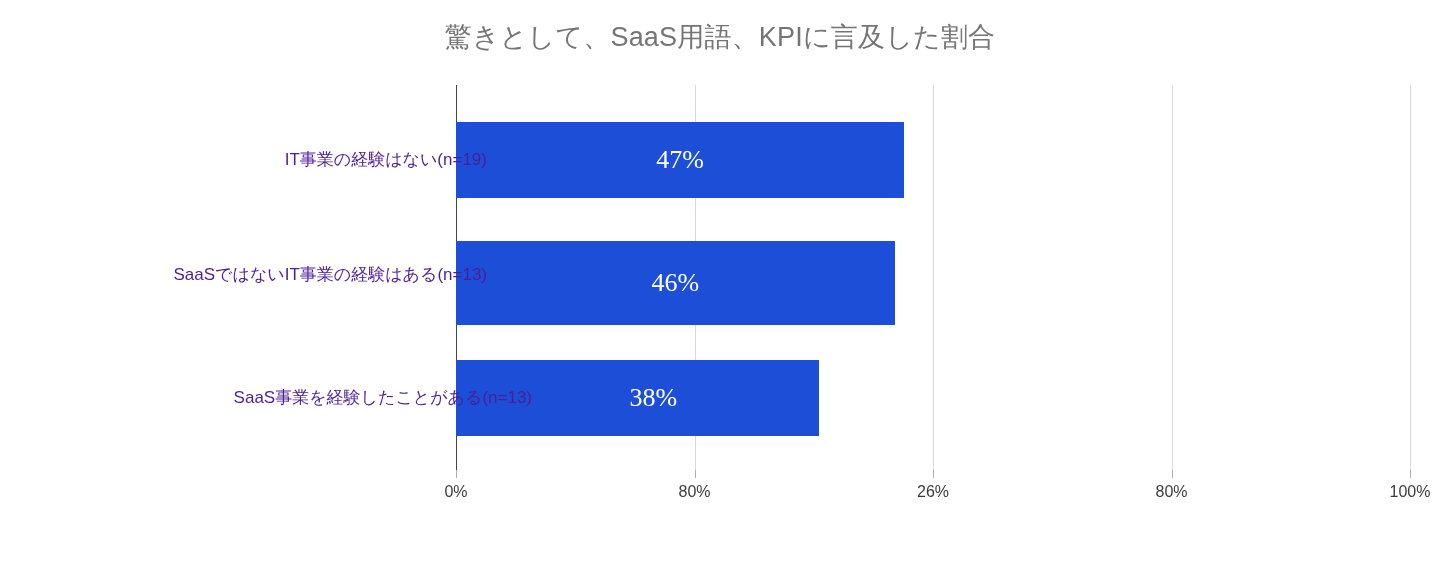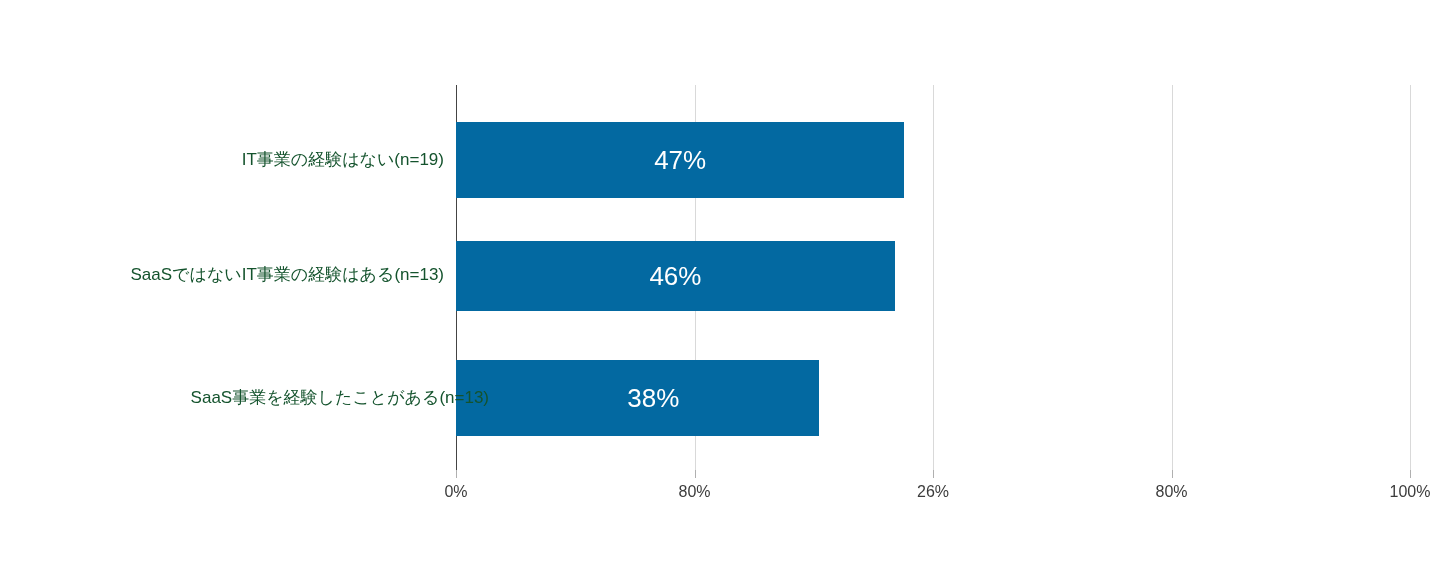--- a/index.html
+++ b/index.html
@@ -61,41 +61,43 @@
     top: 85px;
     width: 1px;
     height: 393px;
     background: #444444;
   }
 
   
   .bar {
     position: absolute;
     left: 0;
-    background: #0369a1;
+    background: #1d4ed8;
     box-sizing: border-box;
+    font-family: Liberation Serif, serif;
   }
   .bar-value {
     position: absolute;
     top: 50%;
     transform: translateY(-50%);
     color: #ffffff;
     font-size: 26px;
     line-height: 30px;
     white-space: nowrap;
   }
   .cat-label-wrap {
     position: absolute;
     left: 0;
     width: 444px;      
     text-align: right;
-    color: #14532d;
+    color: #4c1d95;
     font-size: 17px;
     line-height: 22px;
     white-space: nowrap;
+    padding-left: 43px;
   }
 
   
   .tick-mark {
     position: absolute;
     top: 470px;
     width: 1px;
     height: 8px;
     background: #b0b0b0;
   }
@@ -109,36 +111,37 @@
     font-size: 16px;
     line-height: 20px;
     white-space: nowrap;
   }
 </style>
 </head>
 <body>
 
 <div id="chart-root">
 
+  <div id="chart-title">驚きとして、SaaS用語、KPIに言及した割合</div>
 
   <div id="plot-area">
 
   <div class="gridline" style="left: 238.5px;"></div>
       <div class="gridline" style="left: 477px;"></div>
       <div class="gridline" style="left: 715.5px;"></div>
       <div class="gridline" style="left: 954px;"></div>
     </div>
 
   <div id="axis-line"></div>
 
   <div id="bars-layer">
       <div class="bar" style="left: 456px; top: 122px; width: 448.38px; height: 76px;">
         <div class="bar-value" style="left: 0px; width: 100%; text-align: center;">47%</div>
       </div>
-      <div class="bar" style="left: 456px; top: 241px; width: 438.84px; height: 70px;">
+      <div class="bar" style="left: 456px; top: 241px; width: 438.84px; height: 84px;">
         <div class="bar-value" style="left: 0px; width: 100%; text-align: center;">46%</div>
       </div>
       <div class="bar" style="left: 456px; top: 360px; width: 362.52px; height: 76px;">
         <div class="bar-value" style="left: 16px; width: 100%; text-align: center;">38%</div>
       </div>
     </div>
   <div id="cat-labels-layer">
       <div class="cat-label-wrap" style="top: 149px;">IT事業の経験はない(n=19)</div>
       <div class="cat-label-wrap" style="top: 264px;">SaaSではないIT事業の経験はある(n=13)</div>
       <div class="cat-label-wrap" style="top: 387px; margin-left: 45px;">SaaS事業を経験したことがある(n=13)</div>

